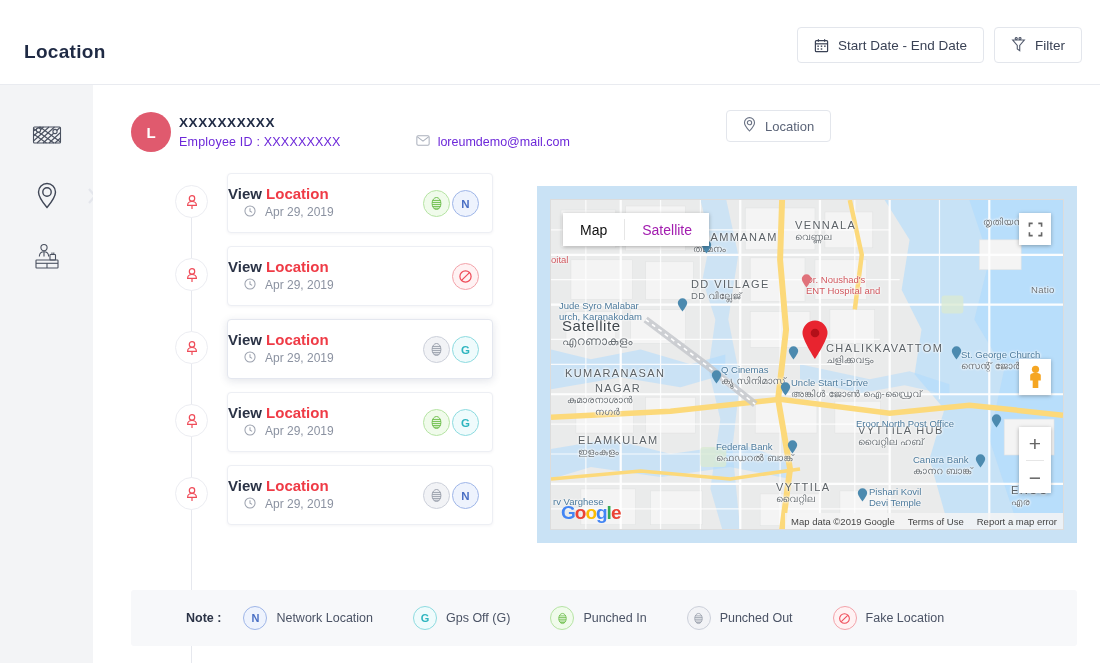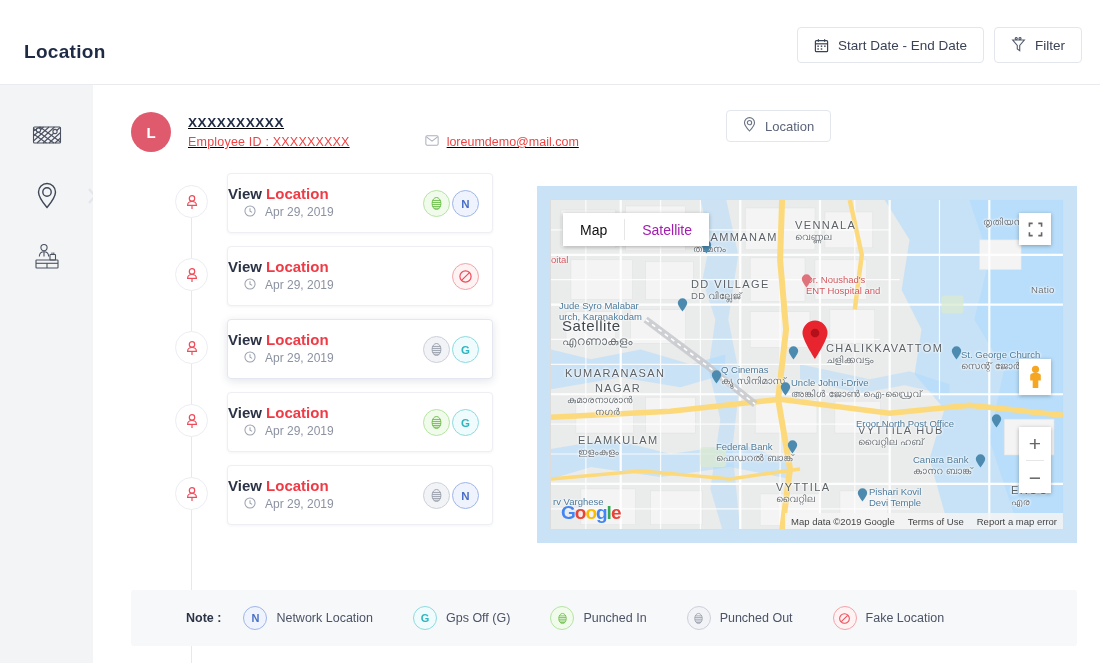--- a/index.html
+++ b/index.html
@@ -67,29 +67,29 @@
   .emp {
     position: absolute; left: 38px; top: 27px;
     display: flex; align-items: center;
   }
   .avatar {
     width: 40px; height: 40px; border-radius: 50%;
     background: #e05a6e; color: #fff;
     display: flex; align-items: center; justify-content: center;
     font-size: 15px; font-weight: 600;
   }
-  .emp-text { margin-left: 17px; text-decoration: underline; }
+  .emp-text { margin-left: 8px; }
   .emp-name {
     font-size: 13.5px; font-weight: bold; color: #1f2a44;
     letter-spacing: .6px;
   }
   .emp-sub {
     margin-top: 5px;
     display: flex; align-items: center;
-    font-size: 12.5px; color: #ef4444;
+    font-size: 12.5px; color: #6d28d9;
   }
   .emp-id { letter-spacing: .2px; }
   .emp-mail {
     margin-left: 75px; display: flex; align-items: center; gap: 8px;
   }
   .loc-btn {
     position: absolute; left: 633px; top: 25px;
     display: flex; align-items: center; gap: 9px;
     height: 32px; padding: 0 16px;
     border: 1px solid #e3e6ec; border-radius: 4px;
@@ -638,21 +638,21 @@
       <div class="lbl ml" style="left:480px;top:84px">Natio</div>
       <div class="lbl poi" style="left:8px;top:100px">
         <div>Jude Syro Malabar</div>
           <div>urch, Karanakodam</div>
       </div>
       <div class="lbl poi" style="left:170px;top:164px">
         <div>Q Cinemas</div>
           <div class="lbl ml" style="position:static">ക്യു സിനിമാസ്</div>
       </div>
       <div class="lbl poi" style="left:240px;top:177px">
-        <div>Uncle John i-Drive</div>
+        <div>Uncle Start i-Drive</div>
           <div class="lbl ml" style="position:static">അങ്കിൾ ജോൺ ഐ-ഡ്രൈവ്</div>
       </div>
       <div class="lbl poi" style="left:255px;top:74px;color:#d0585f">
         <div>Dr. Noushad's</div>
           <div>ENT Hospital and</div>
       </div>
       <div class="lbl poi" style="left:410px;top:149px">
         <div>St. George Church</div>
           <div class="lbl ml" style="position:static">സെന്റ് ജോർജ്...</div>
       </div>

